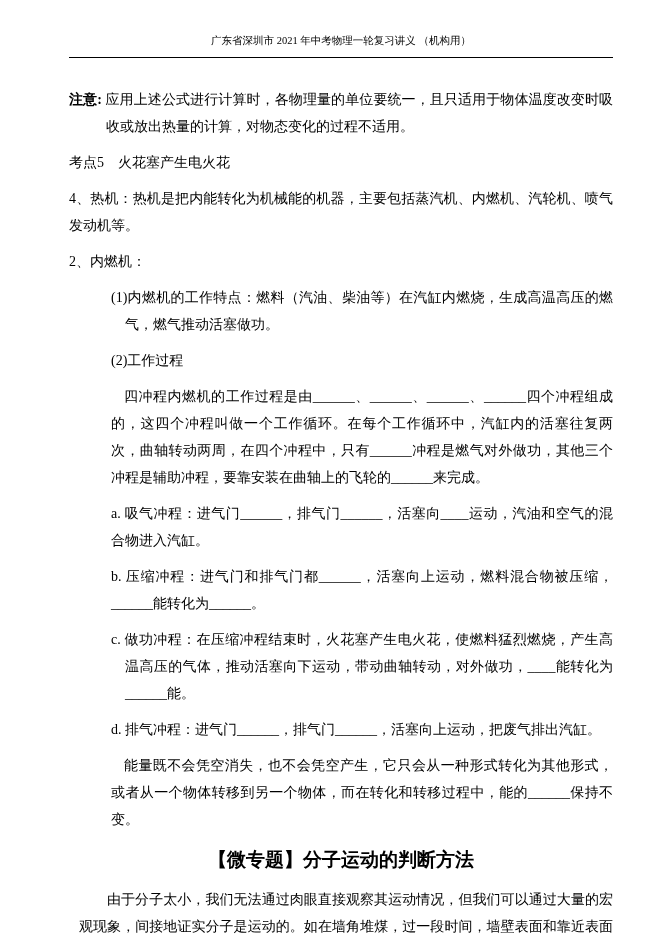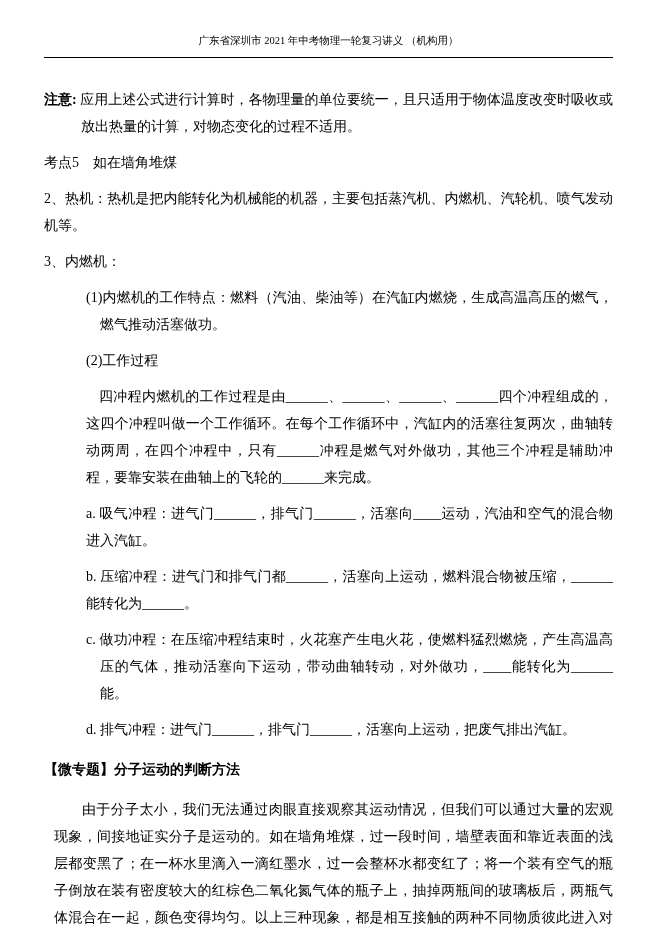--- a/index.html
+++ b/index.html
@@ -9,21 +9,21 @@
     height: 935px;
     margin: 0 auto;
     font-family: "Liberation Serif", "DejaVu Serif", serif;
     color: #000000;
     overflow: hidden;
   }
   .page {
     width: 661px;
     height: 761px;
     background: #ffffff;
-    padding: 34px 48px 30px 44px;
+    padding: 34px 48px 30px 69px;
   }
   .header {
     text-align: center;
     font-size: 10.5px;
     line-height: 14px;
     padding-bottom: 9px;
     border-bottom: 1.5px solid #000000;
   }
   p, h3 {
     font-size: 14px;
@@ -37,60 +37,61 @@
     text-indent: -37px;
   }
   .notice-label { font-weight: bold; }
   .h-kaodian { margin-top: 9px; text-align: left; }
   .para { margin-top: 9px; }
   .indent1 { margin-left: 42px; }                     
   .hang {  padding-left: 14px; text-indent: -14px; }  
   .firstline { text-indent: 13px; }                   
   .micro-title {
     margin-top: 13px;
-    text-align: left;
+    text-align: center;
     font-weight: bold;
-    font-size: 14px;
+    font-size: 19px;
   }
   .micro-para {
     margin-top: 13px;
     margin-left: 10px;
     text-indent: 2em;
   }
 </style>
 </head>
 <body>
 
 <div class="page">
 
   <div class="header">
     <span>广东省深圳市 2021 年中考物理一轮复习讲义 （机构用）</span>
   </div>
 
   <p class="notice"><span class="notice-label">注意:</span><span> 应用上述公式进行计算时，各物理量的单位要统一，且只适用于物体温度改变时吸收或放出热量的计算，对物态变化的过程不适用。</span></p>
 
-  <h3 class="h-kaodian para">考点5　如在墙角堆煤</h3>
+  <h3 class="h-kaodian para">考点5　火花塞产生电火花</h3>
 
-  <p class="para">2、热机：热机是把内能转化为机械能的机器，主要包括蒸汽机、内燃机、汽轮机、喷气发动机等。</p>
+  <p class="para">4、热机：热机是把内能转化为机械能的机器，主要包括蒸汽机、内燃机、汽轮机、喷气发动机等。</p>
 
-  <p class="para">3、内燃机：</p>
+  <p class="para">2、内燃机：</p>
 
   <p class="para indent1 hang">(1)内燃机的工作特点：燃料（汽油、柴油等）在汽缸内燃烧，生成高温高压的燃气，燃气推动活塞做功。</p>
 
   <p class="para indent1">(2)工作过程</p>
 
   <p class="para indent1 firstline">四冲程内燃机的工作过程是由______、______、______、______四个冲程组成的，这四个冲程叫做一个工作循环。在每个工作循环中，汽缸内的活塞往复两次，曲轴转动两周，在四个冲程中，只有______冲程是燃气对外做功，其他三个冲程是辅助冲程，要靠安装在曲轴上的飞轮的______来完成。</p>
 
   <p class="para indent1">a. 吸气冲程：进气门______，排气门______，活塞向____运动，汽油和空气的混合物进入汽缸。</p>
 
   <p class="para indent1">b. 压缩冲程：进气门和排气门都______，活塞向上运动，燃料混合物被压缩，______能转化为______。</p>
 
   <p class="para indent1 hang">c. 做功冲程：在压缩冲程结束时，火花塞产生电火花，使燃料猛烈燃烧，产生高温高压的气体，推动活塞向下运动，带动曲轴转动，对外做功，____能转化为______能。</p>
 
   <p class="para indent1">d. 排气冲程：进气门______，排气门______，活塞向上运动，把废气排出汽缸。</p>
 
 
+  <p class="para indent1 firstline">能量既不会凭空消失，也不会凭空产生，它只会从一种形式转化为其他形式，或者从一个物体转移到另一个物体，而在转化和转移过程中，能的______保持不变。</p>
 
   <p class="micro-title">【微专题】分子运动的判断方法</p>
 
   <p class="micro-para">由于分子太小，我们无法通过肉眼直接观察其运动情况，但我们可以通过大量的宏观现象，间接地证实分子是运动的。如在墙角堆煤，过一段时间，墙壁表面和靠近表面的浅层都变黑了；在一杯水里滴入一滴红墨水，过一会整杯水都变红了；将一个装有空气的瓶子倒放在装有密度较大的红棕色二氧化氮气体的瓶子上，抽掉两瓶间的玻璃板后，两瓶气体混合在一起，颜色变得均匀。以上三种现象，都是相互接触的两种不同物质彼此进入对方的现象。物理上把这种现象叫做扩散现象，扩散现象有力地证明了分子在永不停息地做无规则运动。</p>
 
 </div>
 
 </body></html>

